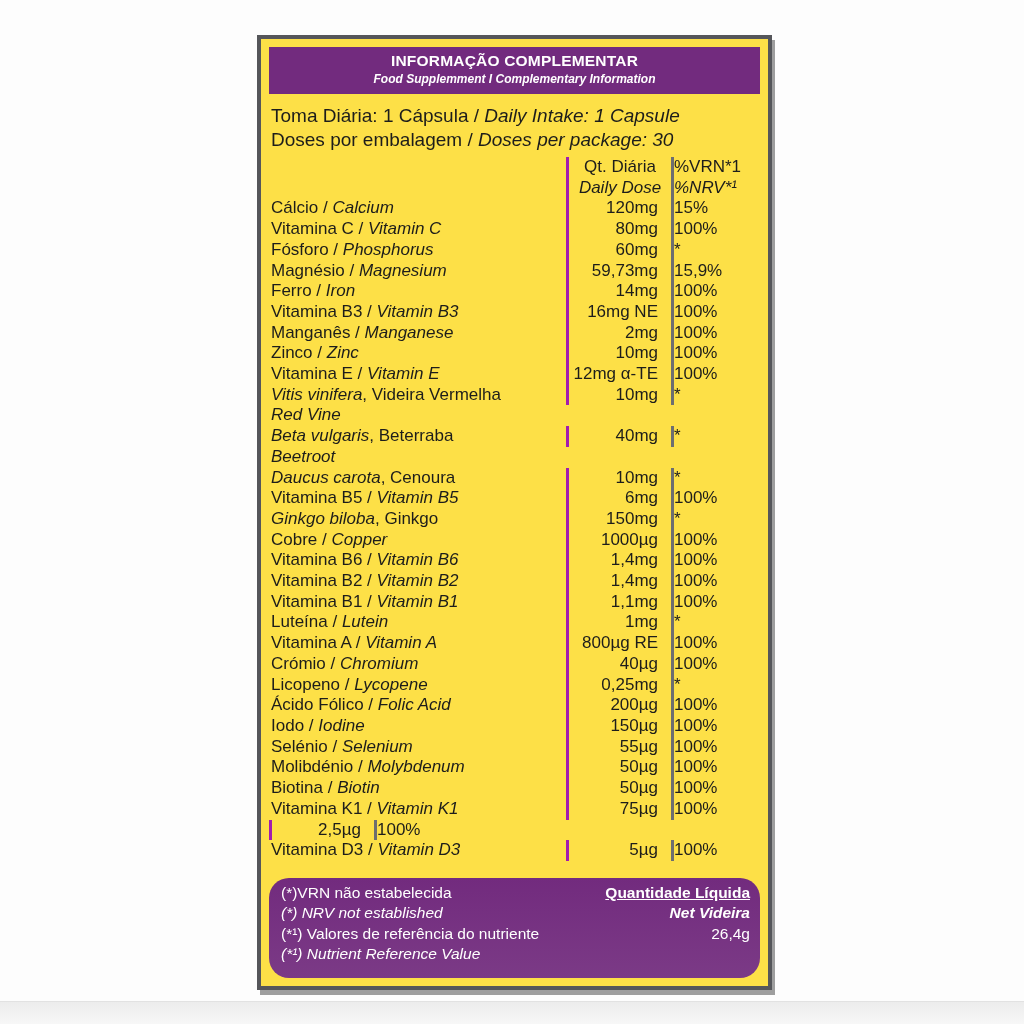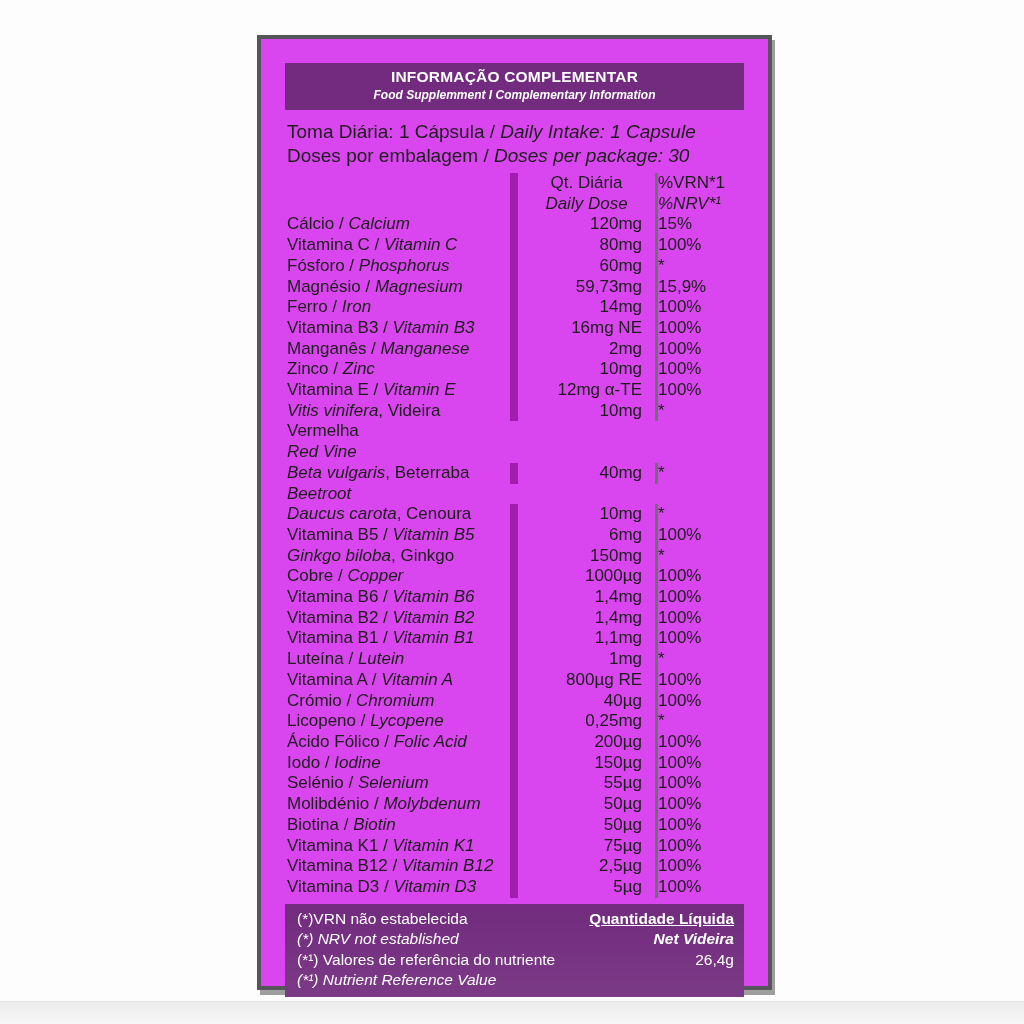--- a/index.html
+++ b/index.html
@@ -9,50 +9,50 @@
     font-family:"Liberation Sans", sans-serif;
     color:#1d1d1b;
   }
   .bottom-strip{
     position:absolute;left:0;bottom:0;width:1024px;height:22px;
     background:linear-gradient(#ececec,#f7f7f7);
     border-top:1px solid #e2e2e2;
   }
   .label{
     position:absolute;left:257px;top:35px;width:515px;height:955px;
-    box-sizing:border-box;background:#d946ef;
+    box-sizing:border-box;background:#fde047;
     border:4px solid #55565a;
     box-shadow:3px 5px 0 #9e9e9e;
-    padding:24px;
+    padding:8px;
     display:flex;flex-direction:column;
   }
   .it{font-style:italic;}
   .header-bar{
     background:var(--purple,#722b7e);
     color:#fff;text-align:center;
     padding:4px 0 5px 0;
   }
   .bar-line1{font-size:15.5px;font-weight:700;line-height:19px;letter-spacing:.2px;}
   .bar-line2{font-size:12px;font-weight:700;font-style:italic;line-height:19px;}
   .intake{margin:10px 2px 2px 2px;font-size:19px;line-height:23.5px;}
   .table{margin-top:4px;font-size:17px;line-height:20.7px;}
   .t-row{display:flex;align-items:flex-start;}
   .c-name{flex:1;padding-left:2px;min-height:20.7px;}
   .c-dose{
-    width:148px;box-sizing:border-box;flex:none;
-    border-left:8px solid #a21caf;border-right:3px solid #6d6e70;
+    width:108px;box-sizing:border-box;flex:none;
+    border-left:3px solid #a21caf;border-right:3px solid #6d6e70;
     text-align:right;padding-right:13px;min-height:20.7px;
   }
   .c-nrv{width:86px;flex:none;text-align:left;min-height:20.7px;}
   .t-head .c-dose{text-align:center;padding-right:0;}
   .footer-bar{
-    margin-top:6px;flex:1;
+    margin-top:17px;flex:1;
     background:linear-gradient(var(--purple,#722b7e),#7b3a86);
     color:#fff;display:flex;
-    padding:5px 10px 6px 12px;box-sizing:border-box;
+    padding:5px 10px 6px 12px;box-sizing:border-box;border-radius:20px;
   }
   .notes{flex:1;font-size:15.5px;line-height:20.5px;}
   .net{text-align:right;font-size:15.5px;line-height:20.5px;white-space:nowrap;}
   .net-l1{font-weight:700;text-decoration:underline;}
   .net-l2{font-weight:700;font-style:italic;}
 </style>
 </head>
 <body>
 
 <div class="label">
@@ -272,23 +272,20 @@
           <div class="c-nrv">100%</div>
         </div>
         <div class="t-row">
           <div class="c-name">
             <div class="line"><span>Vitamina K1 / </span><span class="it">Vitamin K1</span></div>
           </div>
           <div class="c-dose">75µg</div>
           <div class="c-nrv">100%</div>
         </div>
         <div class="t-row">
-          <div class="c-name">
-            <div class="line"><span>Vitamina B12 / </span><span class="it">Vitamin B12</span></div>
-          </div>
           <div class="c-dose">2,5µg</div>
           <div class="c-nrv">100%</div>
         </div>
         <div class="t-row">
           <div class="c-name">
             <div class="line"><span>Vitamina D3 / </span><span class="it">Vitamin D3</span></div>
           </div>
           <div class="c-dose">5µg</div>
           <div class="c-nrv">100%</div>
         </div>

